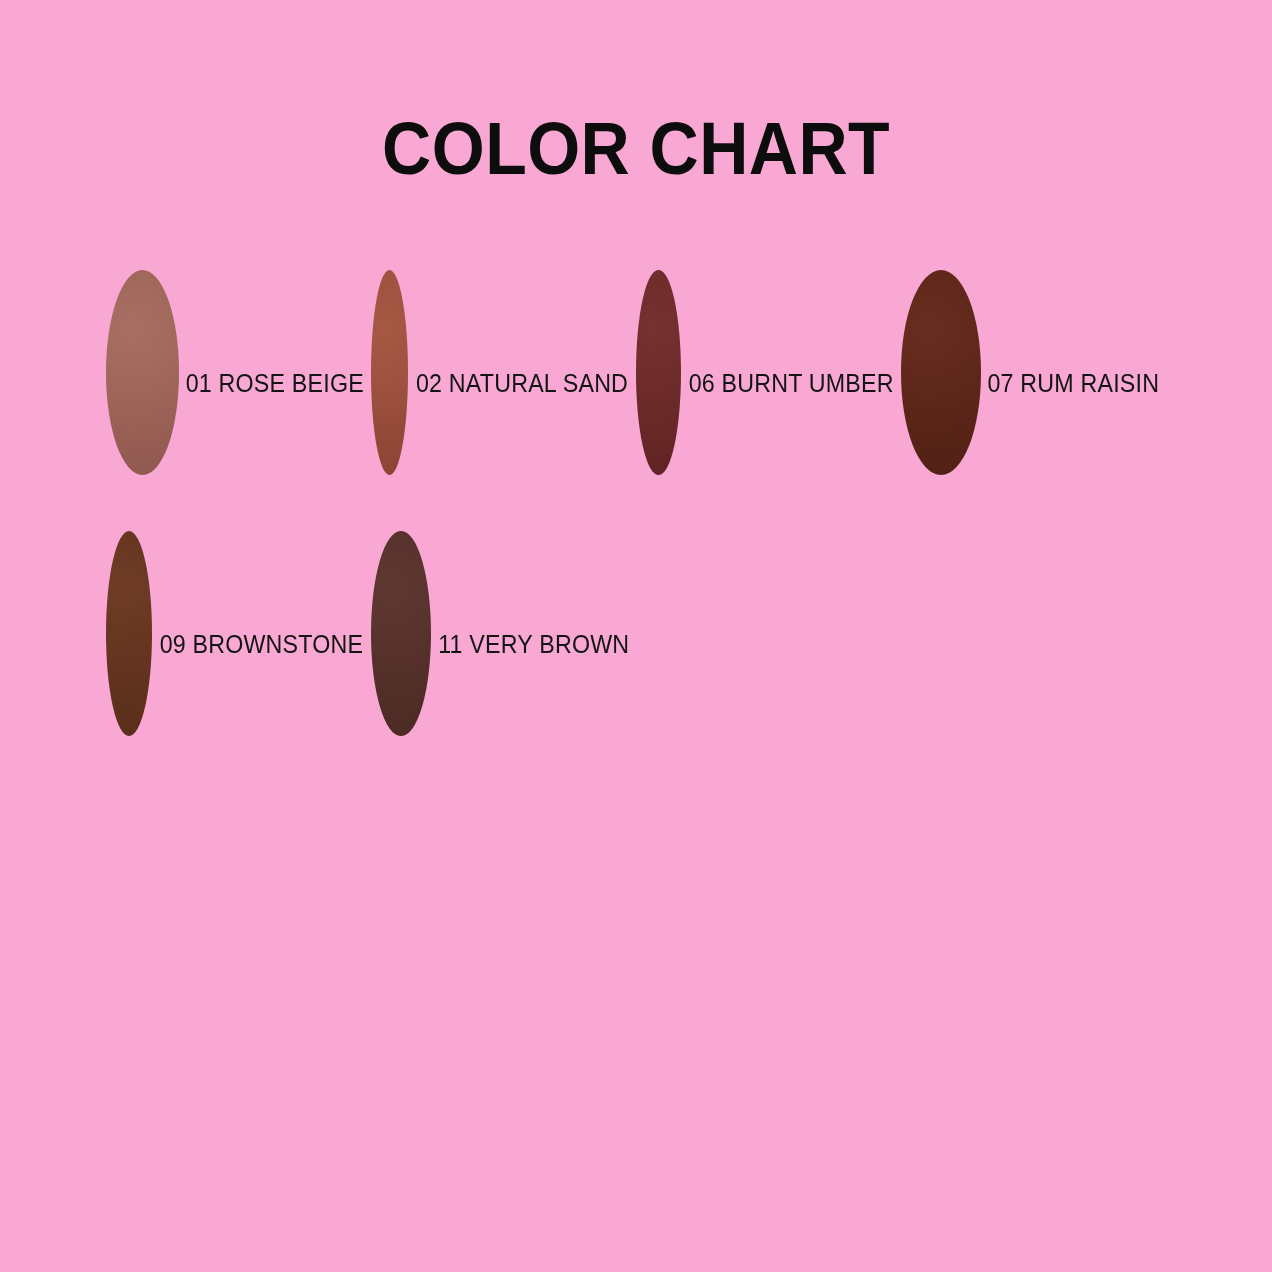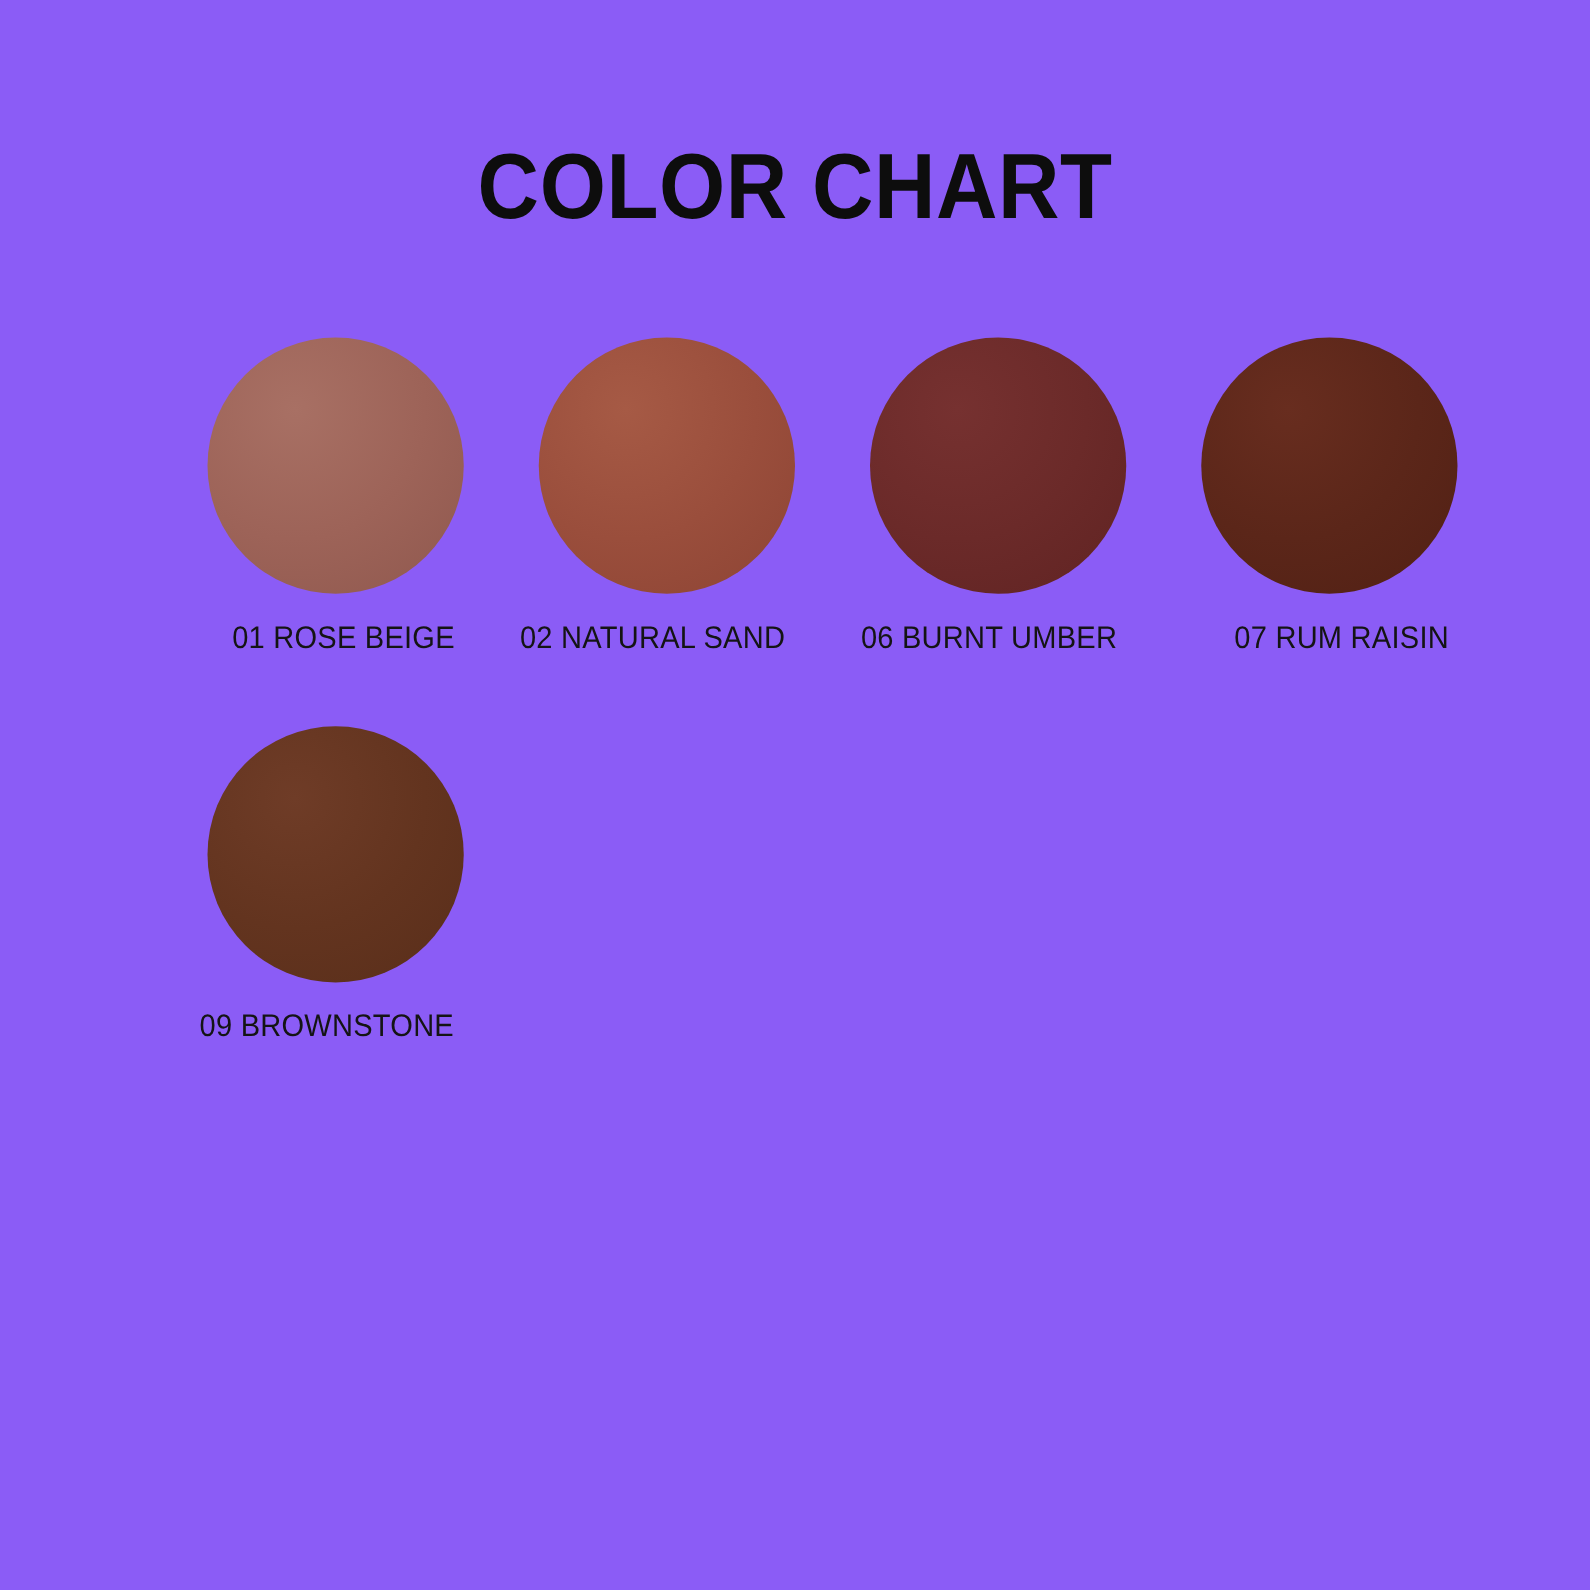--- a/index.html
+++ b/index.html
@@ -13,21 +13,21 @@
     background: #f7f6f4;
     font-family: "Liberation Sans", sans-serif;
     overflow: hidden;
   }
 
   .chart-page {
     position: relative;
     width: 1272px;
     height: 1272px;
     box-sizing: border-box;
-    background: #8b5cf6;
+    background: #f9a8d4;
     display: flex;
     flex-direction: column;
     align-items: center;
   }
 
   .chart-title {
     margin: 0;
     padding: 0;
     font-family: "Liberation Sans Narrow", "Liberation Sans", sans-serif;
     font-size: 74px;
@@ -49,22 +49,22 @@
     grid-template-columns: repeat(4, 1fr);
     grid-template-rows: repeat(3, auto);
     row-gap: 56px;
     column-gap: 0px;
     justify-items: center;
   }
 
   .swatch-cell {
     width: 265px;
     display: flex;
-    flex-direction: column;
-    align-items: flex-end;
+    flex-direction: row;
+    align-items: center;
   }
 
   .swatch-dot {
     width: 205px;
     height: 205px;
     border-radius: 50%;
     display: block;
   }
 
   .swatch-label {
@@ -113,16 +113,20 @@
       <div class="swatch-label">07 RUM RAISIN</div>
     </div>
 
 
     <div class="swatch-cell">
       <div class="swatch-dot" style="background: radial-gradient(circle at 34% 28%, rgb(111, 60, 39) 0%, rgb(99, 52, 31) 52%, rgb(89, 46, 26) 100%);"></div>
       <div class="swatch-label">09 BROWNSTONE</div>
     </div>
 
 
+    <div class="swatch-cell">
+      <div class="swatch-dot" style="background: radial-gradient(circle at 34% 28%, rgb(95, 56, 50) 0%, rgb(85, 48, 42) 52%, rgb(76, 42, 36) 100%);"></div>
+      <div class="swatch-label">11 VERY BROWN</div>
+    </div>
 
 
   </div>
 </div>
 
 </body></html>

